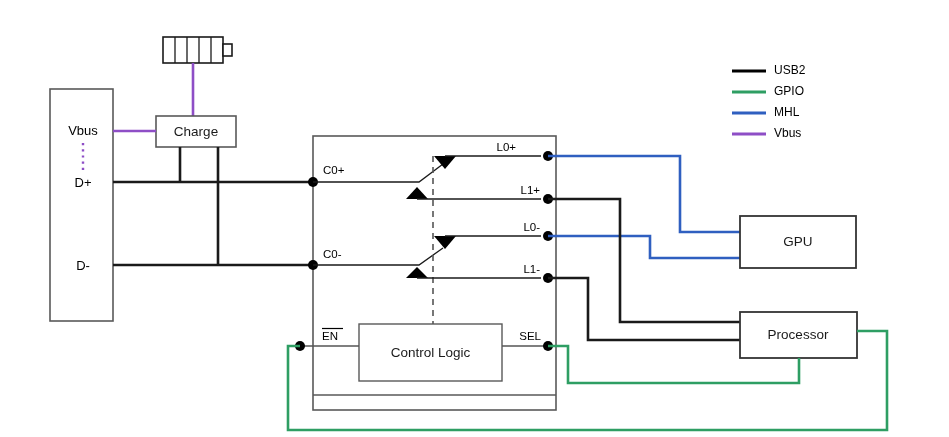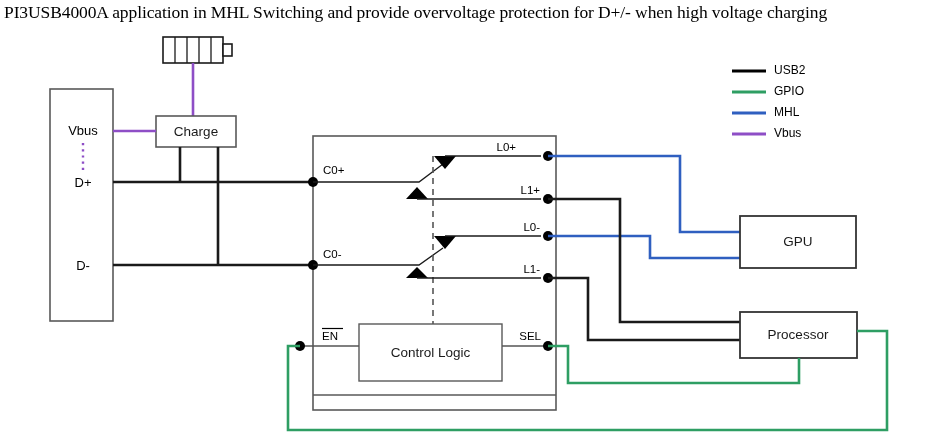--- a/index.html
+++ b/index.html
@@ -58,21 +58,20 @@
     font-size: 12px;
     fill: #000000;
     dominant-baseline: middle;
   }
 </style>
 </head>
 <body>
 
 <div id="root">
 
-  <div id="title">PI3USB4000A application in MHL Switching and provide overvoltage protection for D+/- when high voltage charging</div>
 
   <svg class="canvas" viewBox="0 0 949 437">
 
     <g>
       <rect x="163" y="37" width="60" height="26" fill="#ffffff" stroke="#1a1a1a" stroke-width="1.6"></rect>
       <line x1="175" y1="37" x2="175" y2="63" stroke="#1a1a1a" stroke-width="1.3"></line>
       <line x1="187" y1="37" x2="187" y2="63" stroke="#1a1a1a" stroke-width="1.3"></line>
       <line x1="199" y1="37" x2="199" y2="63" stroke="#1a1a1a" stroke-width="1.3"></line>
       <line x1="211" y1="37" x2="211" y2="63" stroke="#1a1a1a" stroke-width="1.3"></line>
       <rect x="223" y="44" width="9" height="12" fill="#ffffff" stroke="#1a1a1a" stroke-width="1.6"></rect>

